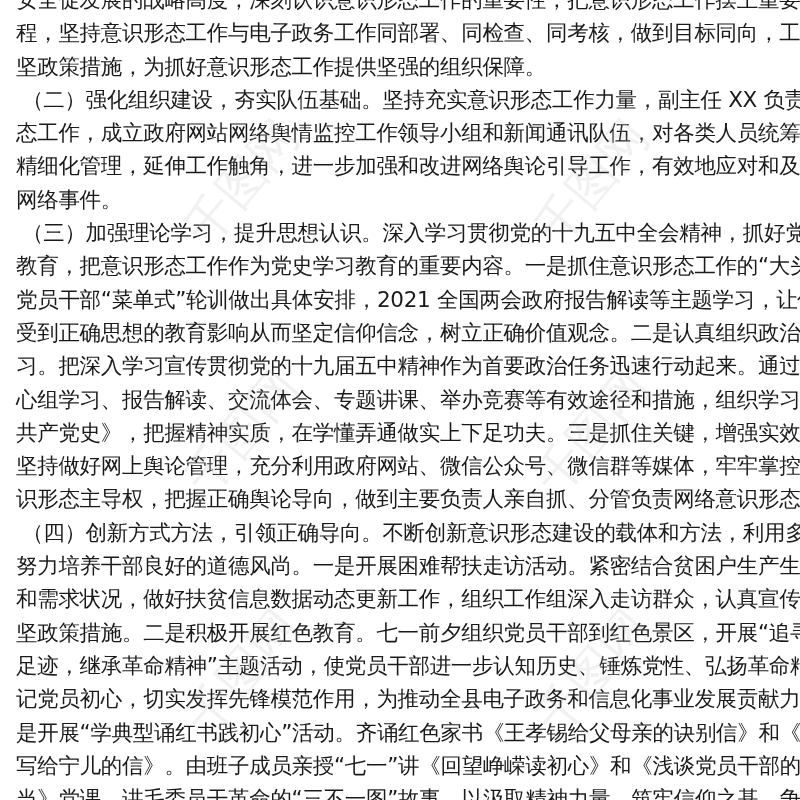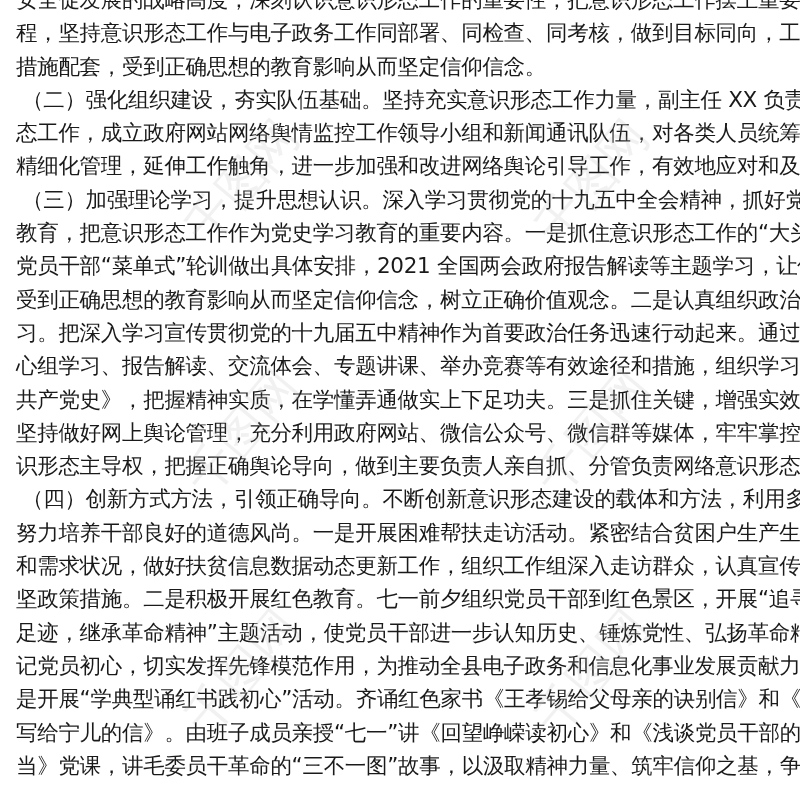--- a/index.html
+++ b/index.html
@@ -42,24 +42,25 @@
       white-space: nowrap;
       font-family: "DejaVu Sans", sans-serif;
     }
   </style>
 </head>
 <body>
 
 <div class="page">
   <div class="line">安全促发展的战略高度，深刻认识意识形态工作的重要性，把意识形态工作摆上重要议事日</div>
   <div class="line">程，坚持意识形态工作与电子政务工作同部署、同检查、同考核，做到目标同向，工作合拍，</div>
-  <div class="line">措施配套，受到正确思想的教育影响从而坚定信仰信念。</div>
+  <div class="line">坚政策措施，为抓好意识形态工作提供坚强的组织保障。</div>
   <div class="line indent">（二）强化组织建设，夯实队伍基础。坚持充实意识形态工作力量，副主任 XX 负责意识形</div>
   <div class="line">态工作，成立政府网站网络舆情监控工作领导小组和新闻通讯队伍，对各类人员统筹安排、</div>
   <div class="line">精细化管理，延伸工作触角，进一步加强和改进网络舆论引导工作，有效地应对和及时处置</div>
+  <div class="line">网络事件。</div>
   <div class="line indent">（三）加强理论学习，提升思想认识。深入学习贯彻党的十九五中全会精神，抓好党史学习</div>
   <div class="line">教育，把意识形态工作作为党史学习教育的重要内容。一是抓住意识形态工作的“大头”。对</div>
   <div class="line">党员干部“菜单式”轮训做出具体安排，2021 全国两会政府报告解读等主题学习，让他们经常</div>
   <div class="line">受到正确思想的教育影响从而坚定信仰信念，树立正确价值观念。二是认真组织政治理论学</div>
   <div class="line">习。把深入学习宣传贯彻党的十九届五中精神作为首要政治任务迅速行动起来。通过采取中</div>
   <div class="line">心组学习、报告解读、交流体会、专题讲课、举办竞赛等有效途径和措施，组织学习《中国</div>
   <div class="line">共产党史》，把握精神实质，在学懂弄通做实上下足功夫。三是抓住关键，增强实效。始终</div>
   <div class="line">坚持做好网上舆论管理，充分利用政府网站、微信公众号、微信群等媒体，牢牢掌控网络意</div>
   <div class="line">识形态主导权，把握正确舆论导向，做到主要负责人亲自抓、分管负责网络意识形态安全。</div>
   <div class="line indent">（四）创新方式方法，引领正确导向。不断创新意识形态建设的载体和方法，利用多种途径，</div>

